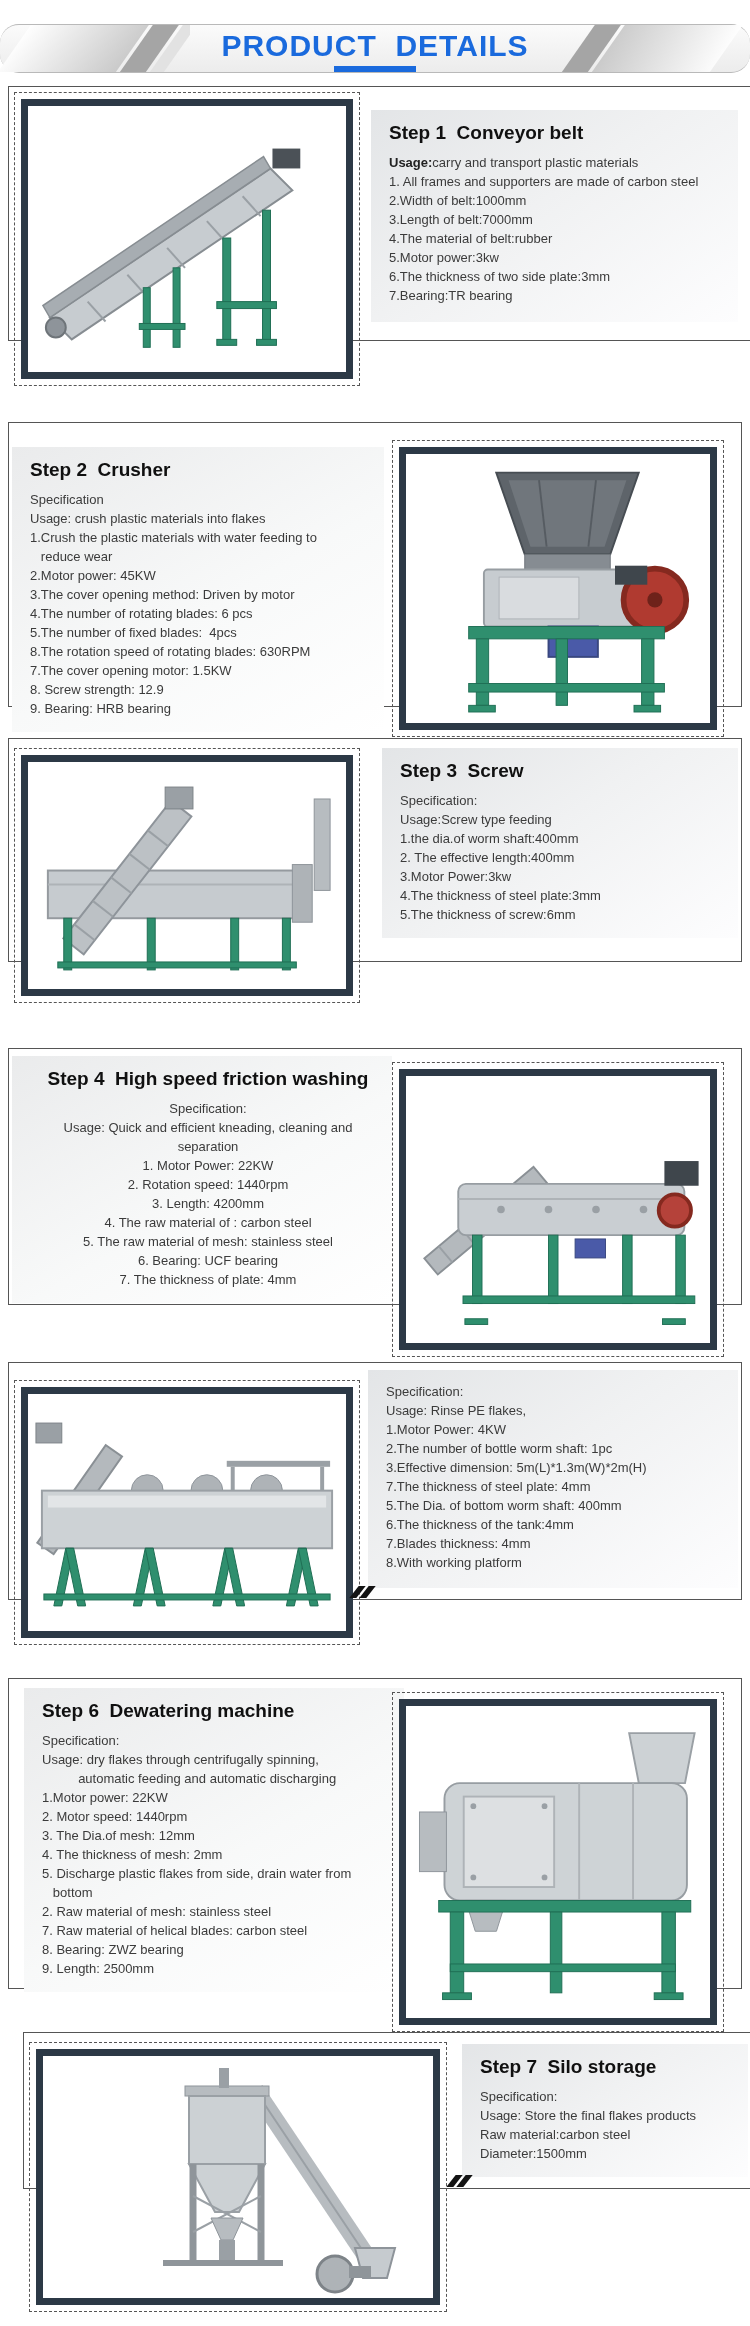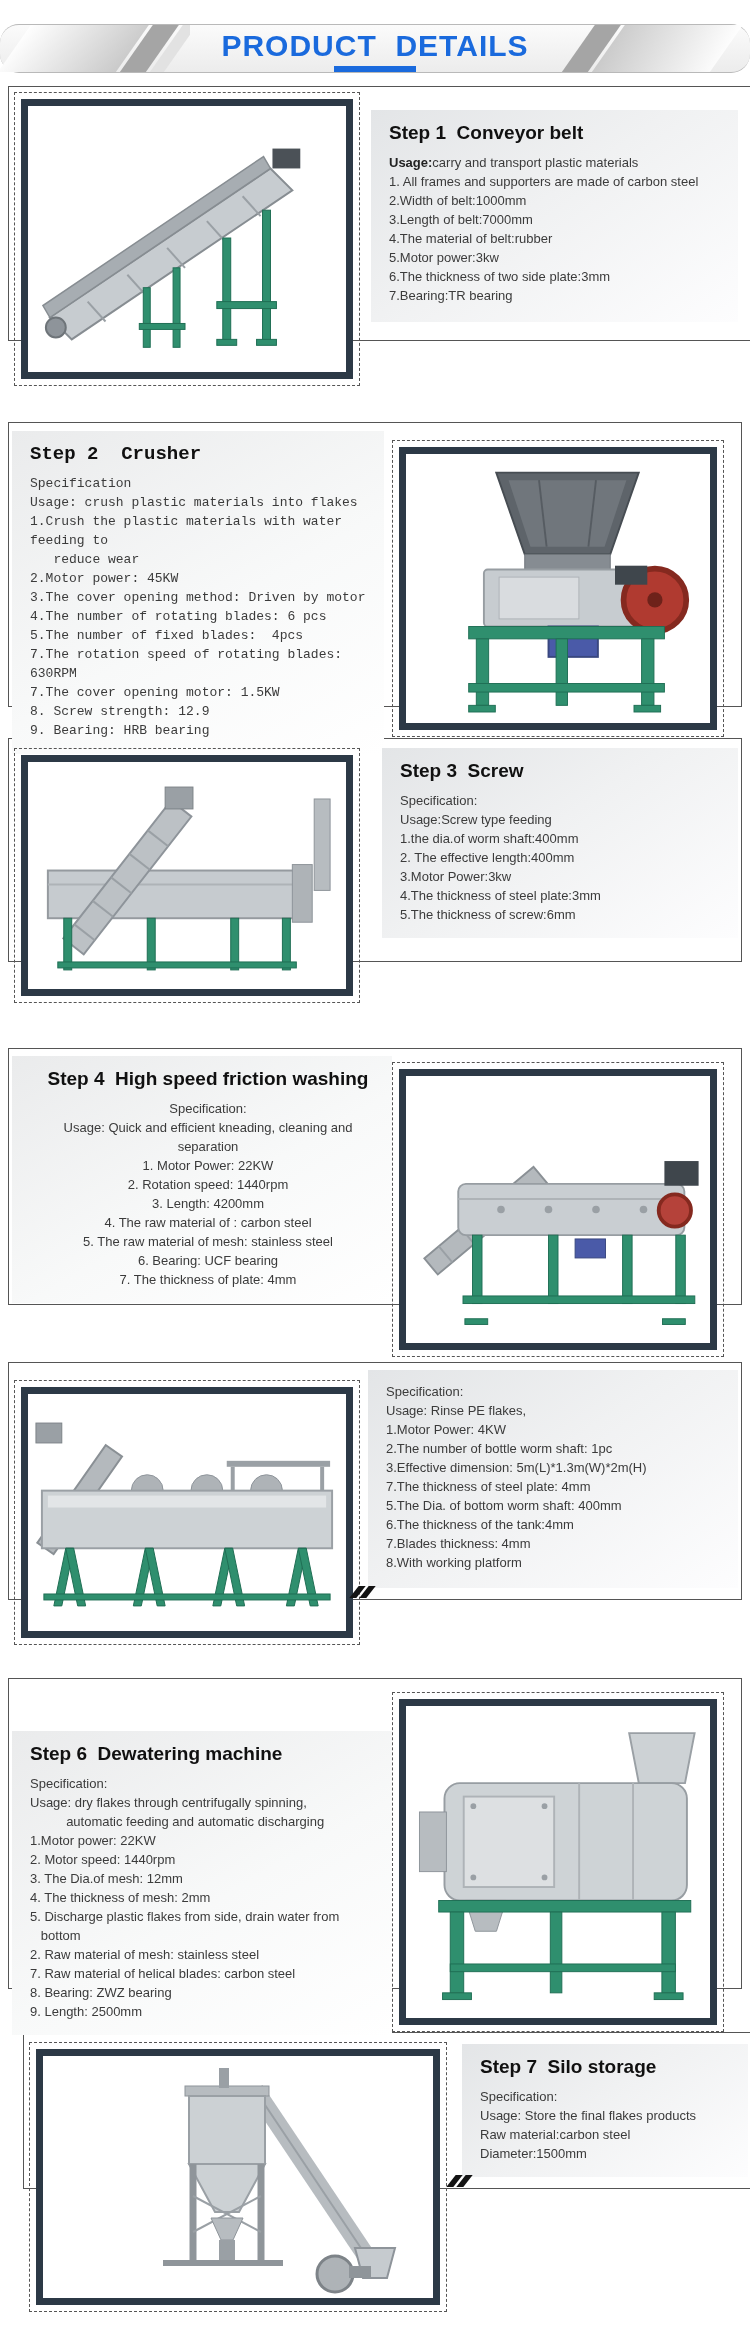--- a/index.html
+++ b/index.html
@@ -94,32 +94,32 @@
         <div class="spec-line">4.The material of belt:rubber</div>
         <div class="spec-line">5.Motor power:3kw</div>
         <div class="spec-line">6.The thickness of two side plate:3mm</div>
         <div class="spec-line">7.Bearing:TR bearing</div>
       </div>
   </div>
 </div>
 
 <div class="section" style="top:415px;height:345px;">
   <div class="box" style="top:7px;height:283px;"></div>
-  <div class="panel plain" style="left:12px;top:16px;width:372px;min-height:258px;font-family:Liberation Mono, monospace;">
+  <div class="panel plain" style="left:12px;top:32px;width:372px;min-height:258px;">
     <h3 class="step-title">Step 2  Crusher</h3>
     <div>
         <div class="spec-line">Specification</div>
         <div class="spec-line">Usage: crush plastic materials into flakes</div>
         <div class="spec-line">1.Crush the plastic materials with water feeding to</div>
         <div class="spec-line">   reduce wear</div>
         <div class="spec-line">2.Motor power: 45KW</div>
         <div class="spec-line">3.The cover opening method: Driven by motor</div>
         <div class="spec-line">4.The number of rotating blades: 6 pcs</div>
         <div class="spec-line">5.The number of fixed blades:  4pcs</div>
-        <div class="spec-line">7.The rotation speed of rotating blades: 630RPM</div>
+        <div class="spec-line">8.The rotation speed of rotating blades: 630RPM</div>
         <div class="spec-line">7.The cover opening motor: 1.5KW</div>
         <div class="spec-line">8. Screw strength: 12.9</div>
         <div class="spec-line">9. Bearing: HRB bearing</div>
       </div>
   </div>
   <div class="img-wrap" style="left:392px;top:25px;width:330px;height:295px;">
     <div class="frame">
       <svg viewBox="0 0 320 272" preserveAspectRatio="xMidYMid meet">
         <polygon points="95,14 245,14 215,100 125,100" fill="#5e646a" stroke="#474d53" stroke-width="2"></polygon>
         <polygon points="108,22 232,22 209,92 131,92" fill="#70767c"></polygon>
@@ -284,21 +284,21 @@
       </div>
   </div>
   <div class="slash" style="left:354px;top:224px;">
       <i></i>
       <i></i>
     </div>
 </div>
 
 <div class="section" style="top:1672px;height:372px;">
   <div class="box" style="top:6px;height:309px;"></div>
-  <div class="panel plain" style="left:12px;top:16px;width:380px;min-height:288px;padding-right:6px;margin-top:43px;">
+  <div class="panel plain" style="left:24px;top:16px;width:380px;min-height:288px;padding-right:6px;">
     <h3 class="step-title">Step 6  Dewatering machine</h3>
     <div>
         <div class="spec-line">Specification:</div>
         <div class="spec-line">Usage: dry flakes through centrifugally spinning,</div>
         <div class="spec-line">          automatic feeding and automatic discharging</div>
         <div class="spec-line">1.Motor power: 22KW</div>
         <div class="spec-line">2. Motor speed: 1440rpm</div>
         <div class="spec-line">3. The Dia.of mesh: 12mm</div>
         <div class="spec-line">4. The thickness of mesh: 2mm</div>
         <div class="spec-line">5. Discharge plastic flakes from side, drain water from</div>

